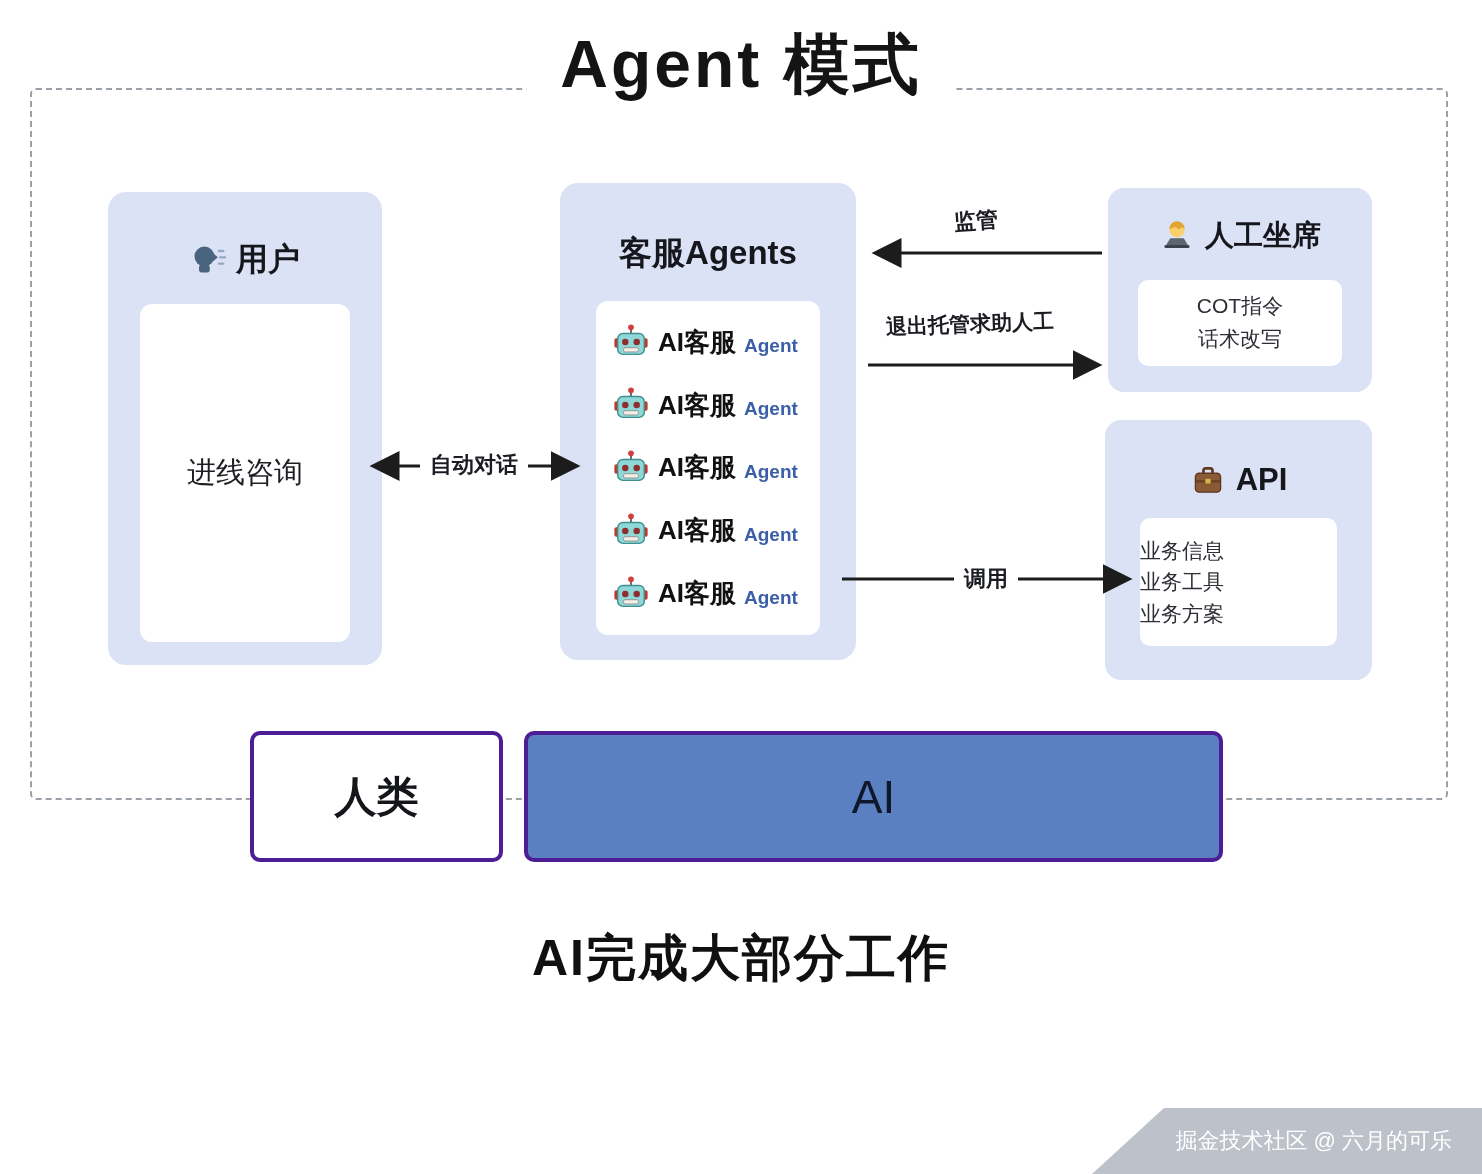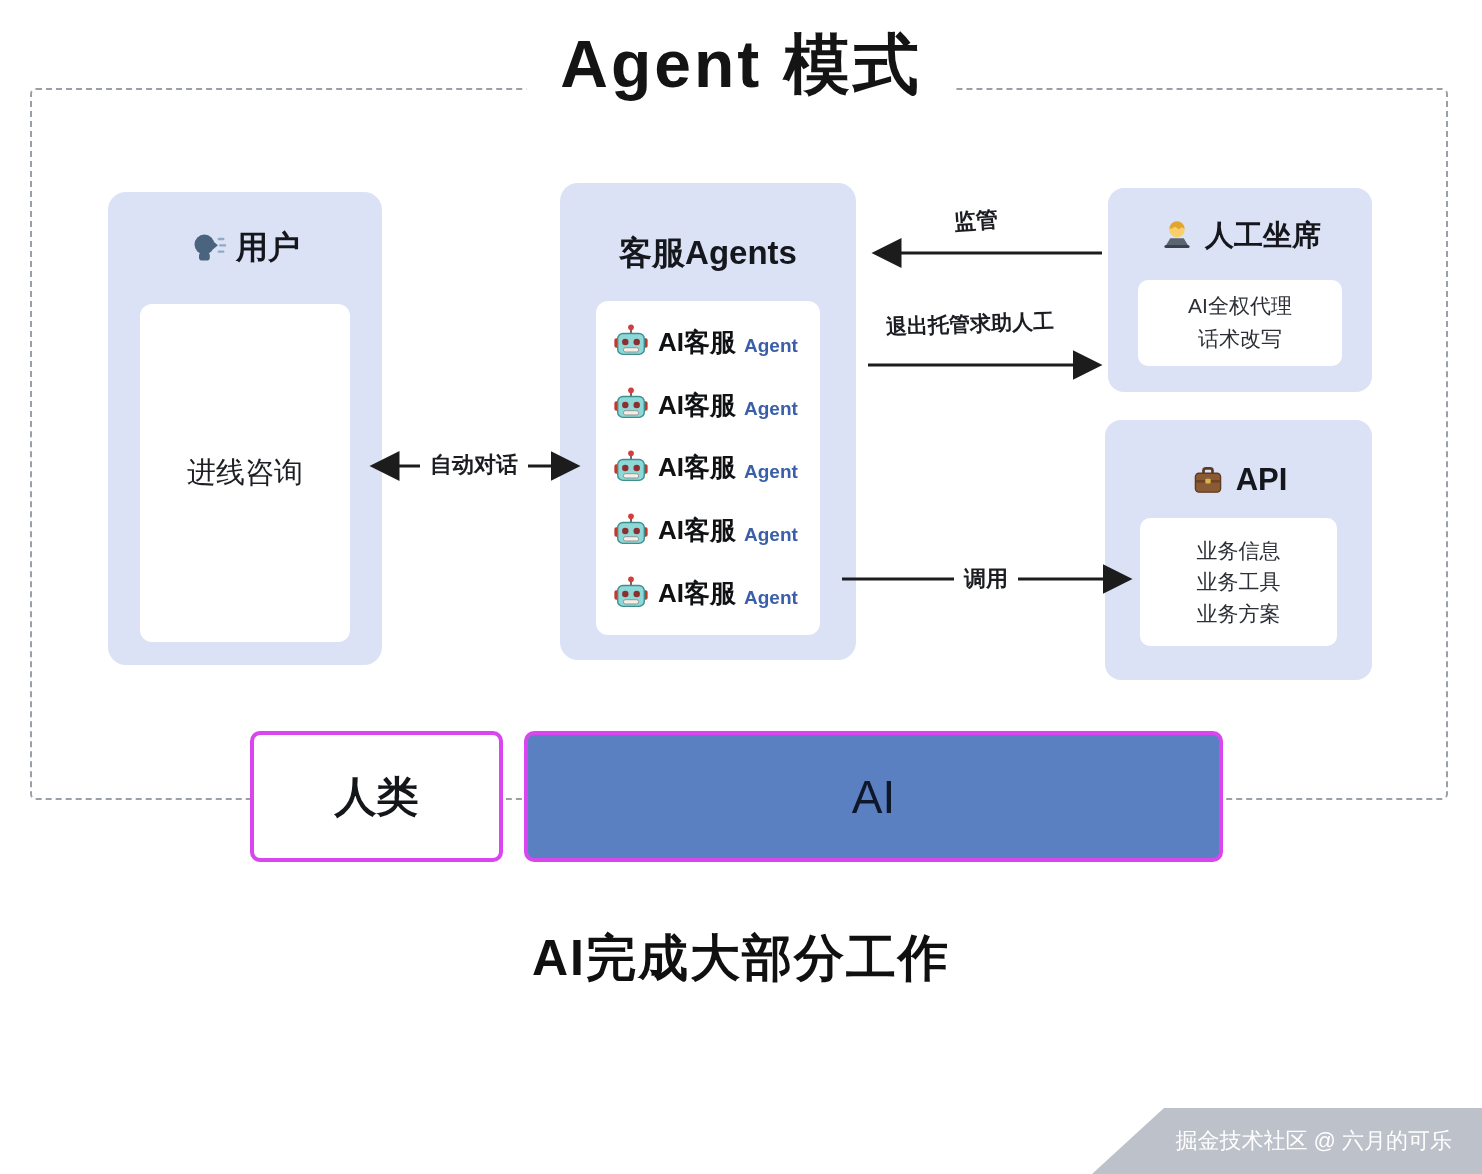--- a/index.html
+++ b/index.html
@@ -22,21 +22,21 @@
     font-size:66px;font-weight:900;letter-spacing:3px;color:#141414;
     background:#ffffff;padding:0 34px;white-space:nowrap;}
 
   .panel{position:absolute;background:var(--panel-bg);border-radius:18px;}
   .panel-header{display:flex;align-items:center;justify-content:center;gap:10px;
     font-weight:800;color:#15171c;}
   .inner-box{position:absolute;background:#ffffff;border-radius:12px;}
 
   
   .user-panel{left:108px;top:192px;width:274px;height:473px;}
-  .user-panel .panel-header{margin-top:34px;font-size:32px;}
+  .user-panel .panel-header{margin-top:46px;font-size:32px;}
   .user-inner{left:32px;top:112px;width:210px;height:338px;
     display:flex;align-items:center;justify-content:center;font-size:29px;color:#1d1f24;}
 
   
   .agents-panel{left:560px;top:183px;width:296px;height:477px;}
   .agents-panel .panel-header{margin-top:48px;font-size:33px;}
   .agents-inner{left:36px;top:118px;width:224px;height:334px;
     display:flex;flex-direction:column;justify-content:space-around;padding:10px 0 10px 16px;}
   .agent-row{display:flex;align-items:center;gap:8px;}
   .agent-label{font-size:26px;font-weight:700;color:#101113;}
@@ -46,35 +46,35 @@
   .human-panel{left:1108px;top:188px;width:264px;height:204px;border-radius:16px;}
   .human-panel .panel-header{margin-top:28px;font-size:29px;}
   .human-inner{left:30px;top:92px;width:204px;height:86px;border-radius:10px;
     display:flex;flex-direction:column;align-items:center;justify-content:center;
     font-size:21px;line-height:1.55;color:#2c2f35;}
 
   
   .api-panel{left:1105px;top:420px;width:267px;height:260px;border-radius:16px;}
   .api-panel .panel-header{margin-top:42px;font-size:31px;}
   .api-inner{left:35px;top:98px;width:197px;height:128px;border-radius:10px;
-    display:flex;flex-direction:column;align-items:center;justify-content:center;
+    display:flex;flex-direction:column;align-items:flex-start;justify-content:center;
     font-size:21px;line-height:1.5;color:#2c2f35;}
 
   
   .arrows-svg{position:absolute;left:0;top:0;width:1482px;height:1174px;pointer-events:none;}
   .arrow-label{position:absolute;transform:translateX(-50%);font-size:22px;font-weight:600;
     color:#1b1d22;white-space:nowrap;}
   .arrow-label.on-line{background:#ffffff;padding:0 10px;}
   .label-auto{left:474px;top:450px;}
   .label-supervise{left:976px;top:206px;transform:translateX(-50%) rotate(-4deg);}
   .label-exit{left:970px;top:310px;font-size:21px;transform:translateX(-50%) rotate(-2deg);}
   .label-invoke{left:986px;top:564px;}
 
   
-  .bar{position:absolute;top:731px;height:131px;border:4px solid #d946ef;border-radius:10px;
+  .bar{position:absolute;top:731px;height:131px;border:4px solid #4c1d95;border-radius:10px;
     display:flex;align-items:center;justify-content:center;}
   .human-bar{left:250px;width:253px;background:#ffffff;font-size:42px;font-weight:600;color:#14161a;}
   .ai-bar{left:524px;width:699px;background:var(--bar-blue);font-size:46px;font-weight:500;color:#0f172a;}
 
   .caption-main{position:absolute;left:0;right:0;top:925px;text-align:center;
     font-size:50px;font-weight:900;color:#101010;letter-spacing:2px;}
   .caption-sub{position:absolute;left:0;right:0;top:1058px;text-align:center;
     font-size:34px;font-weight:600;color:#1c1c1c;}
 
   .watermark-band{position:absolute;right:0;bottom:0;width:390px;height:66px;
@@ -184,21 +184,21 @@
   </div>
 
   <div class="panel human-panel">
     <div class="panel-header">
       <svg class="icon" width="36" height="36">
           <use href="#sym-technologist"></use>
         </svg>
       <span>人工坐席</span>
     </div>
     <div class="inner-box human-inner">
-      <span>AI全权代理</span>
+      <span>COT指令</span>
       <span>话术改写</span>
     </div>
   </div>
 
   <div class="panel api-panel">
     <div class="panel-header">
       <svg class="icon" width="36" height="36">
           <use href="#sym-briefcase"></use>
         </svg>
       <span>API</span>

